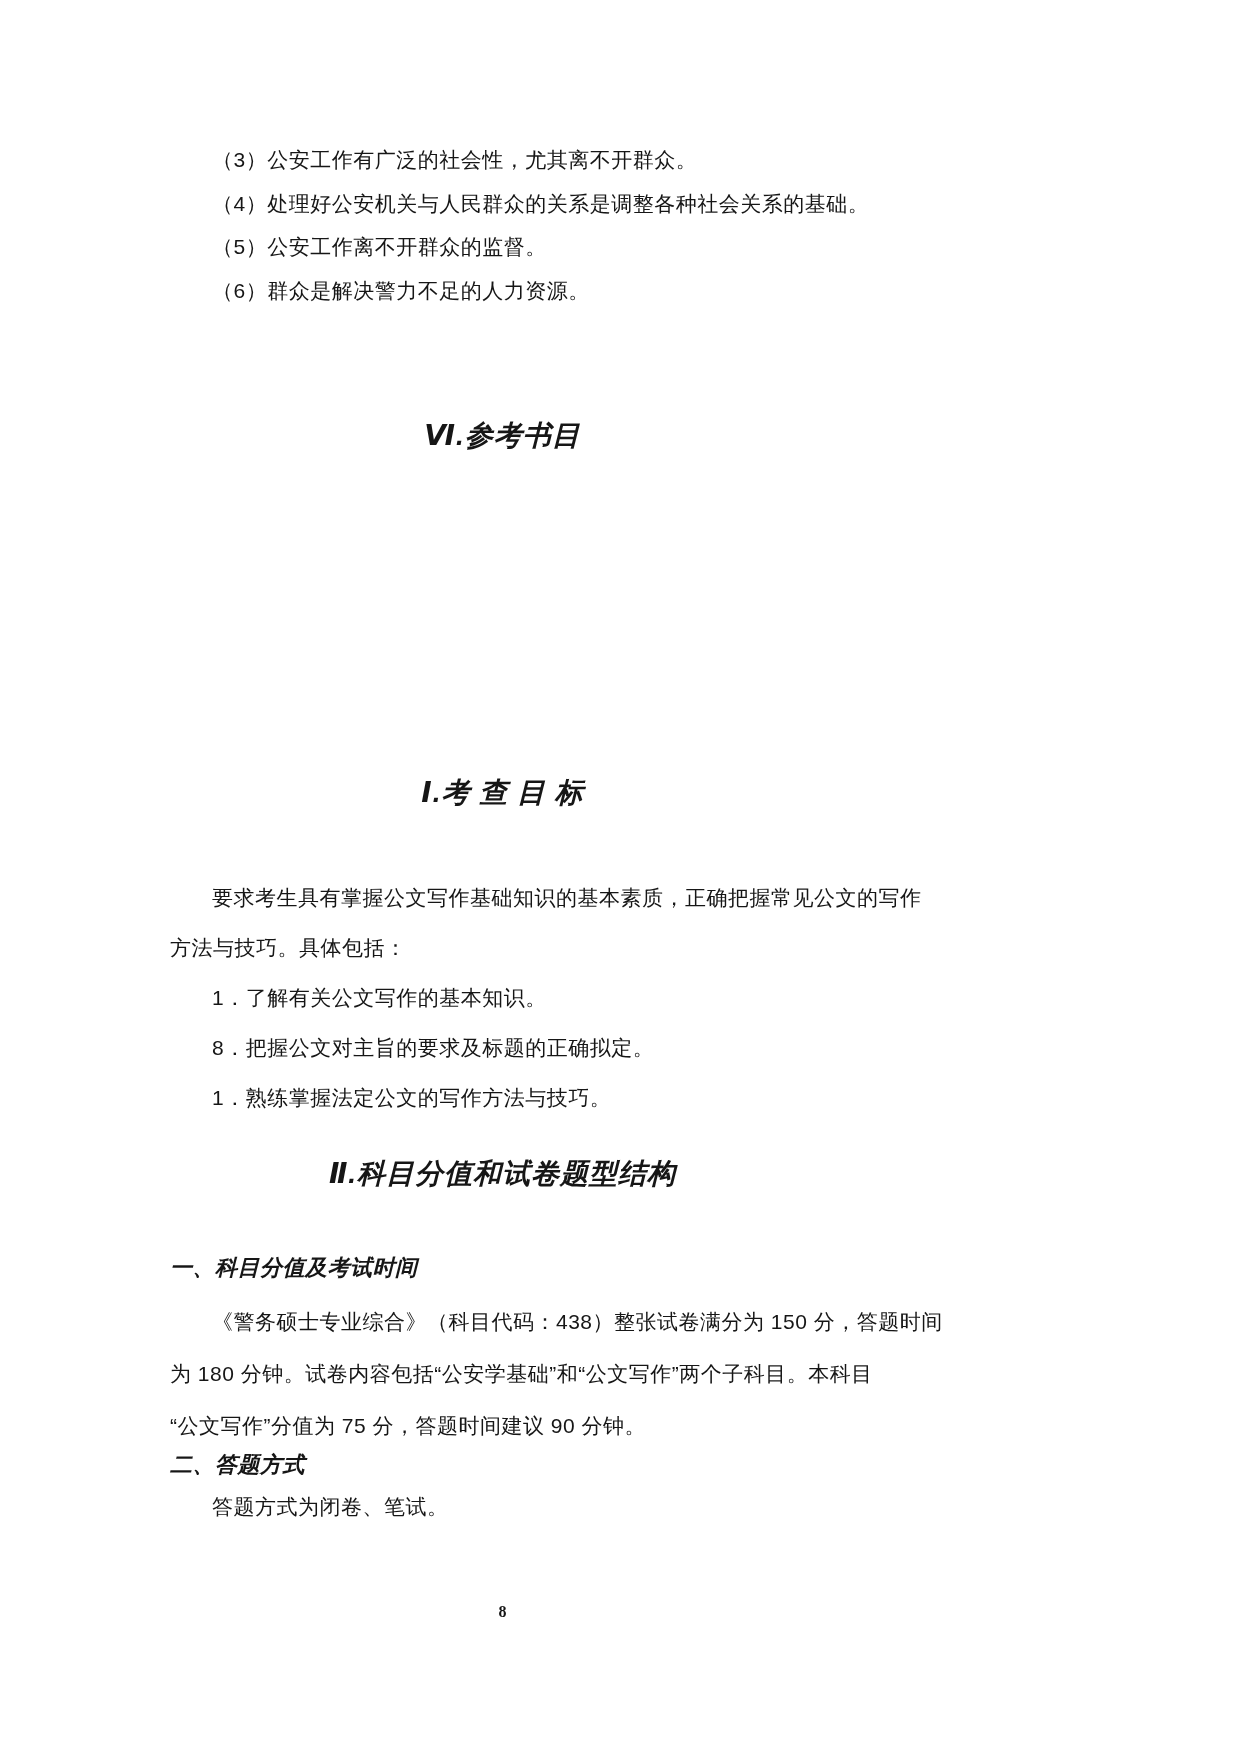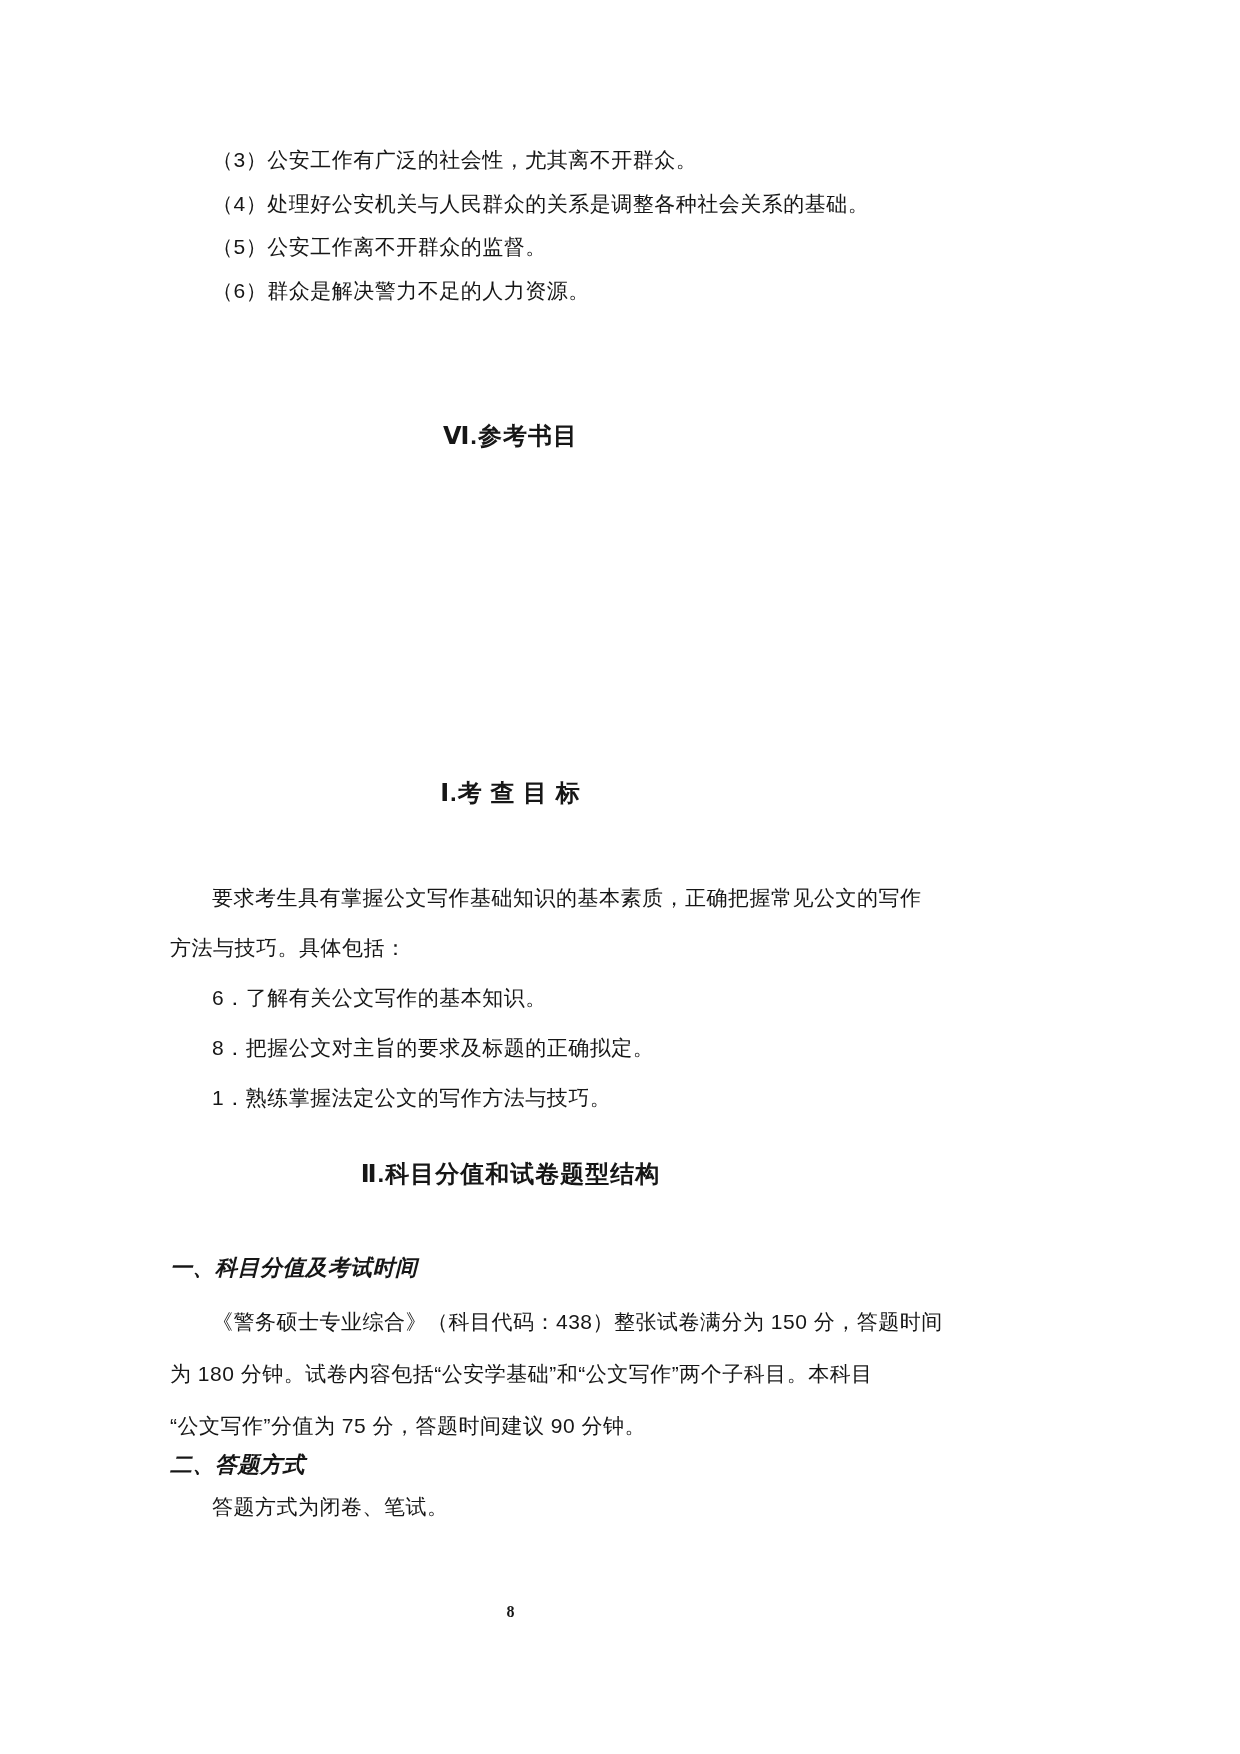--- a/index.html
+++ b/index.html
@@ -8,44 +8,44 @@
     background: #ffffff;
   }
   .page {
     position: relative;
     width: 1005px;
     height: 1754px;
     background: #ffffff;
     color: #161616;
     font-family: "Liberation Sans", "DejaVu Sans", sans-serif;
     overflow: hidden;
-    padding-left: 16px;
   }
   .line {
     position: absolute;
     left: 170px;
     width: 910px;
     font-size: 21px;
     line-height: 30px;
     white-space: nowrap;
     letter-spacing: 0.5px;
   }
   .indent {
     left: 212px;
   }
   .heading-center {
     position: absolute;
     left: 0;
     width: 100%;
     text-align: center;
     font-weight: 700;
-    font-size: 24px;
+    font-size: 28px;
     line-height: 36px;
     letter-spacing: 1px;
     white-space: nowrap;
+    font-style: italic;
   }
   .sub-heading {
     position: absolute;
     left: 170px;
     width: 910px;
     font-weight: 700;
     font-size: 22px;
     line-height: 30px;
     letter-spacing: 0.5px;
     white-space: nowrap;
@@ -70,21 +70,21 @@
   <div class="line indent" style="top:189px">（4）处理好公安机关与人民群众的关系是调整各种社会关系的基础。</div>
   <div class="line indent" style="top:232px">（5）公安工作离不开群众的监督。</div>
   <div class="line indent" style="top:276px">（6）群众是解决警力不足的人力资源。</div>
 
   <div class="heading-center" style="top:418px">Ⅵ.参考书目</div>
 
 
   <div class="heading-center" style="top:775px">Ⅰ.考 查 目 标</div>
   <div class="line indent" style="top:883px">要求考生具有掌握公文写作基础知识的基本素质，正确把握常见公文的写作</div>
   <div class="line" style="top:933px">方法与技巧。具体包括：</div>
-  <div class="line indent" style="top:983px">6．了解有关公文写作的基本知识。</div>
+  <div class="line indent" style="top:983px">1．了解有关公文写作的基本知识。</div>
   <div class="line indent" style="top:1033px">8．把握公文对主旨的要求及标题的正确拟定。</div>
   <div class="line indent" style="top:1083px">1．熟练掌握法定公文的写作方法与技巧。</div>
 
   <div class="heading-center" style="top:1156px">Ⅱ.科目分值和试卷题型结构</div>
 
   <div class="sub-heading" style="top:1253px">一、科目分值及考试时间</div>
   <div class="line indent" style="top:1307px">《警务硕士专业综合》（科目代码：438）整张试卷满分为 150 分，答题时间</div>
   <div class="line" style="top:1359px">为 180 分钟。试卷内容包括“公安学基础”和“公文写作”两个子科目。本科目</div>
   <div class="line" style="top:1411px">“公文写作”分值为 75 分，答题时间建议 90 分钟。</div>
 

